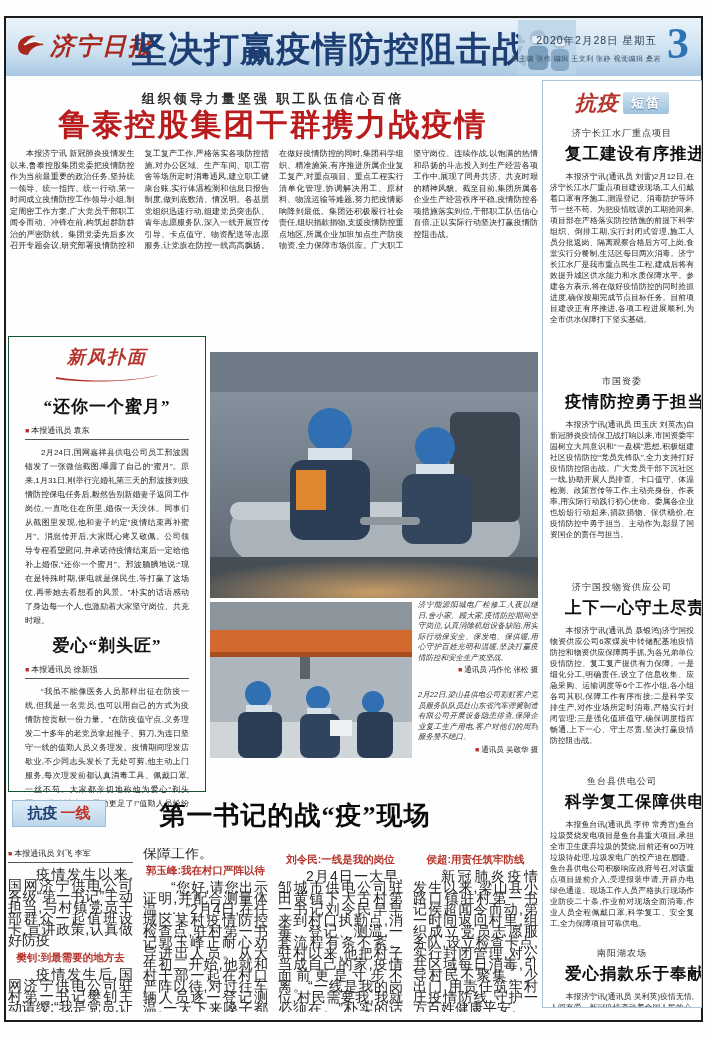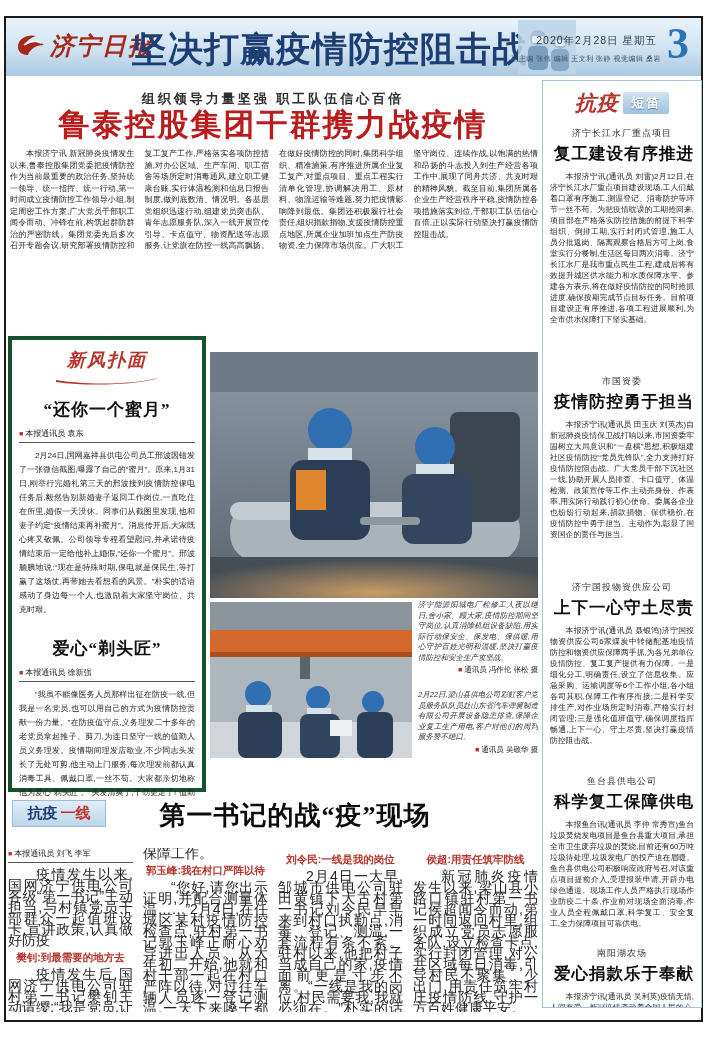--- a/index.html
+++ b/index.html
@@ -31,21 +31,21 @@
     font-size:13px; color:#2e2e2e; letter-spacing:3px; font-weight:bold; }
   .lead-headline { position:absolute; left:8px; top:104px; width:530px; text-align:center;
     font-family:"Liberation Serif","DejaVu Serif",serif; font-weight:bold; font-size:31px;
     color:#b91c1c; letter-spacing:2px; white-space:nowrap; }
   .lead-body { position:absolute; left:10px; top:148px; width:528px; height:184px; overflow:hidden;
     column-count:4; column-gap:10px; font-size:8px; line-height:11.5px; text-align:justify;
     color:#26262a; text-indent:2em; }
 
   
   .xinfeng { position:absolute; left:8px; top:336px; width:198px; height:456px;
-    border:4px solid #14532d; padding:8px 7px; }
+    border:1px solid #14532d; padding:8px 16px; }
   .xf-badge { text-align:center; margin-bottom:8px; }
   .xf-badge-text { font-family:"Liberation Serif","DejaVu Serif",serif; font-style:italic; font-weight:bold;
     font-size:18px; color:#b5342c; letter-spacing:2px; }
   .art-headline { text-align:center; font-family:"Liberation Serif","DejaVu Serif",serif; font-weight:bold;
     font-size:17px; color:#111; letter-spacing:1px; margin:6px 0 7px; }
   .byline { font-size:8px; color:#222; border-bottom:1px solid #555; padding-bottom:3px; margin-bottom:6px; }
   .sq { color:#b5342c; font-size:7px; margin-right:2px; }
   .small-body { font-size:8px; line-height:14px; text-align:justify; color:#26262a; text-indent:2em; overflow:hidden; }
   #xf-body-1 { height:180px; margin-bottom:8px; }
   #xf-body-2 { height:126px; }
@@ -79,21 +79,21 @@
   .duandi { position:absolute; left:542px; top:80px; width:160px; height:928px;
     border:1px solid #aac6de; padding:8px 7px; overflow:hidden; background:#fff; }
   .dd-badge { display:flex; align-items:center; justify-content:center; gap:4px; margin-bottom:10px; }
   .dd-badge .kang { font-family:"Liberation Serif","DejaVu Serif",serif; font-style:italic; font-weight:bold;
     font-size:21px; color:#b5342c; letter-spacing:1px; }
   .dd-badge .duan { background:linear-gradient(to bottom,#cfe3f2,#9fc2de); color:#fff; font-weight:bold;
     font-size:13px; padding:2px 8px; border-radius:2px; letter-spacing:2px;
     text-shadow:0 1px 1px rgba(40,80,120,.6); }
   .dd-kicker { text-align:center; font-size:9px; color:#333; letter-spacing:1px; margin-top:4px; }
   .dd-headline { text-align:left; font-family:"Liberation Serif","DejaVu Serif",serif; font-weight:bold;
-    font-size:16.5px; color:#0d0d0d; letter-spacing:1px; margin:3px 4px 6px; white-space:nowrap; }
+    font-size:16.5px; color:#0d0d0d; letter-spacing:1px; margin:3px 15px 6px; white-space:nowrap; }
   .dd-body { font-size:7.8px; line-height:11px; text-align:justify; color:#26262a; text-indent:2em; overflow:hidden; }
   #dd-body-0 { height:198px; margin-bottom:6px; }
   #dd-body-1 { height:156px; margin-bottom:6px; }
   #dd-body-2 { height:144px; margin-bottom:6px; }
   #dd-body-3 { height:122px; margin-bottom:6px; }
   #dd-body-4 { height:52px; }
 </style>
 </head>
 <body>
 

